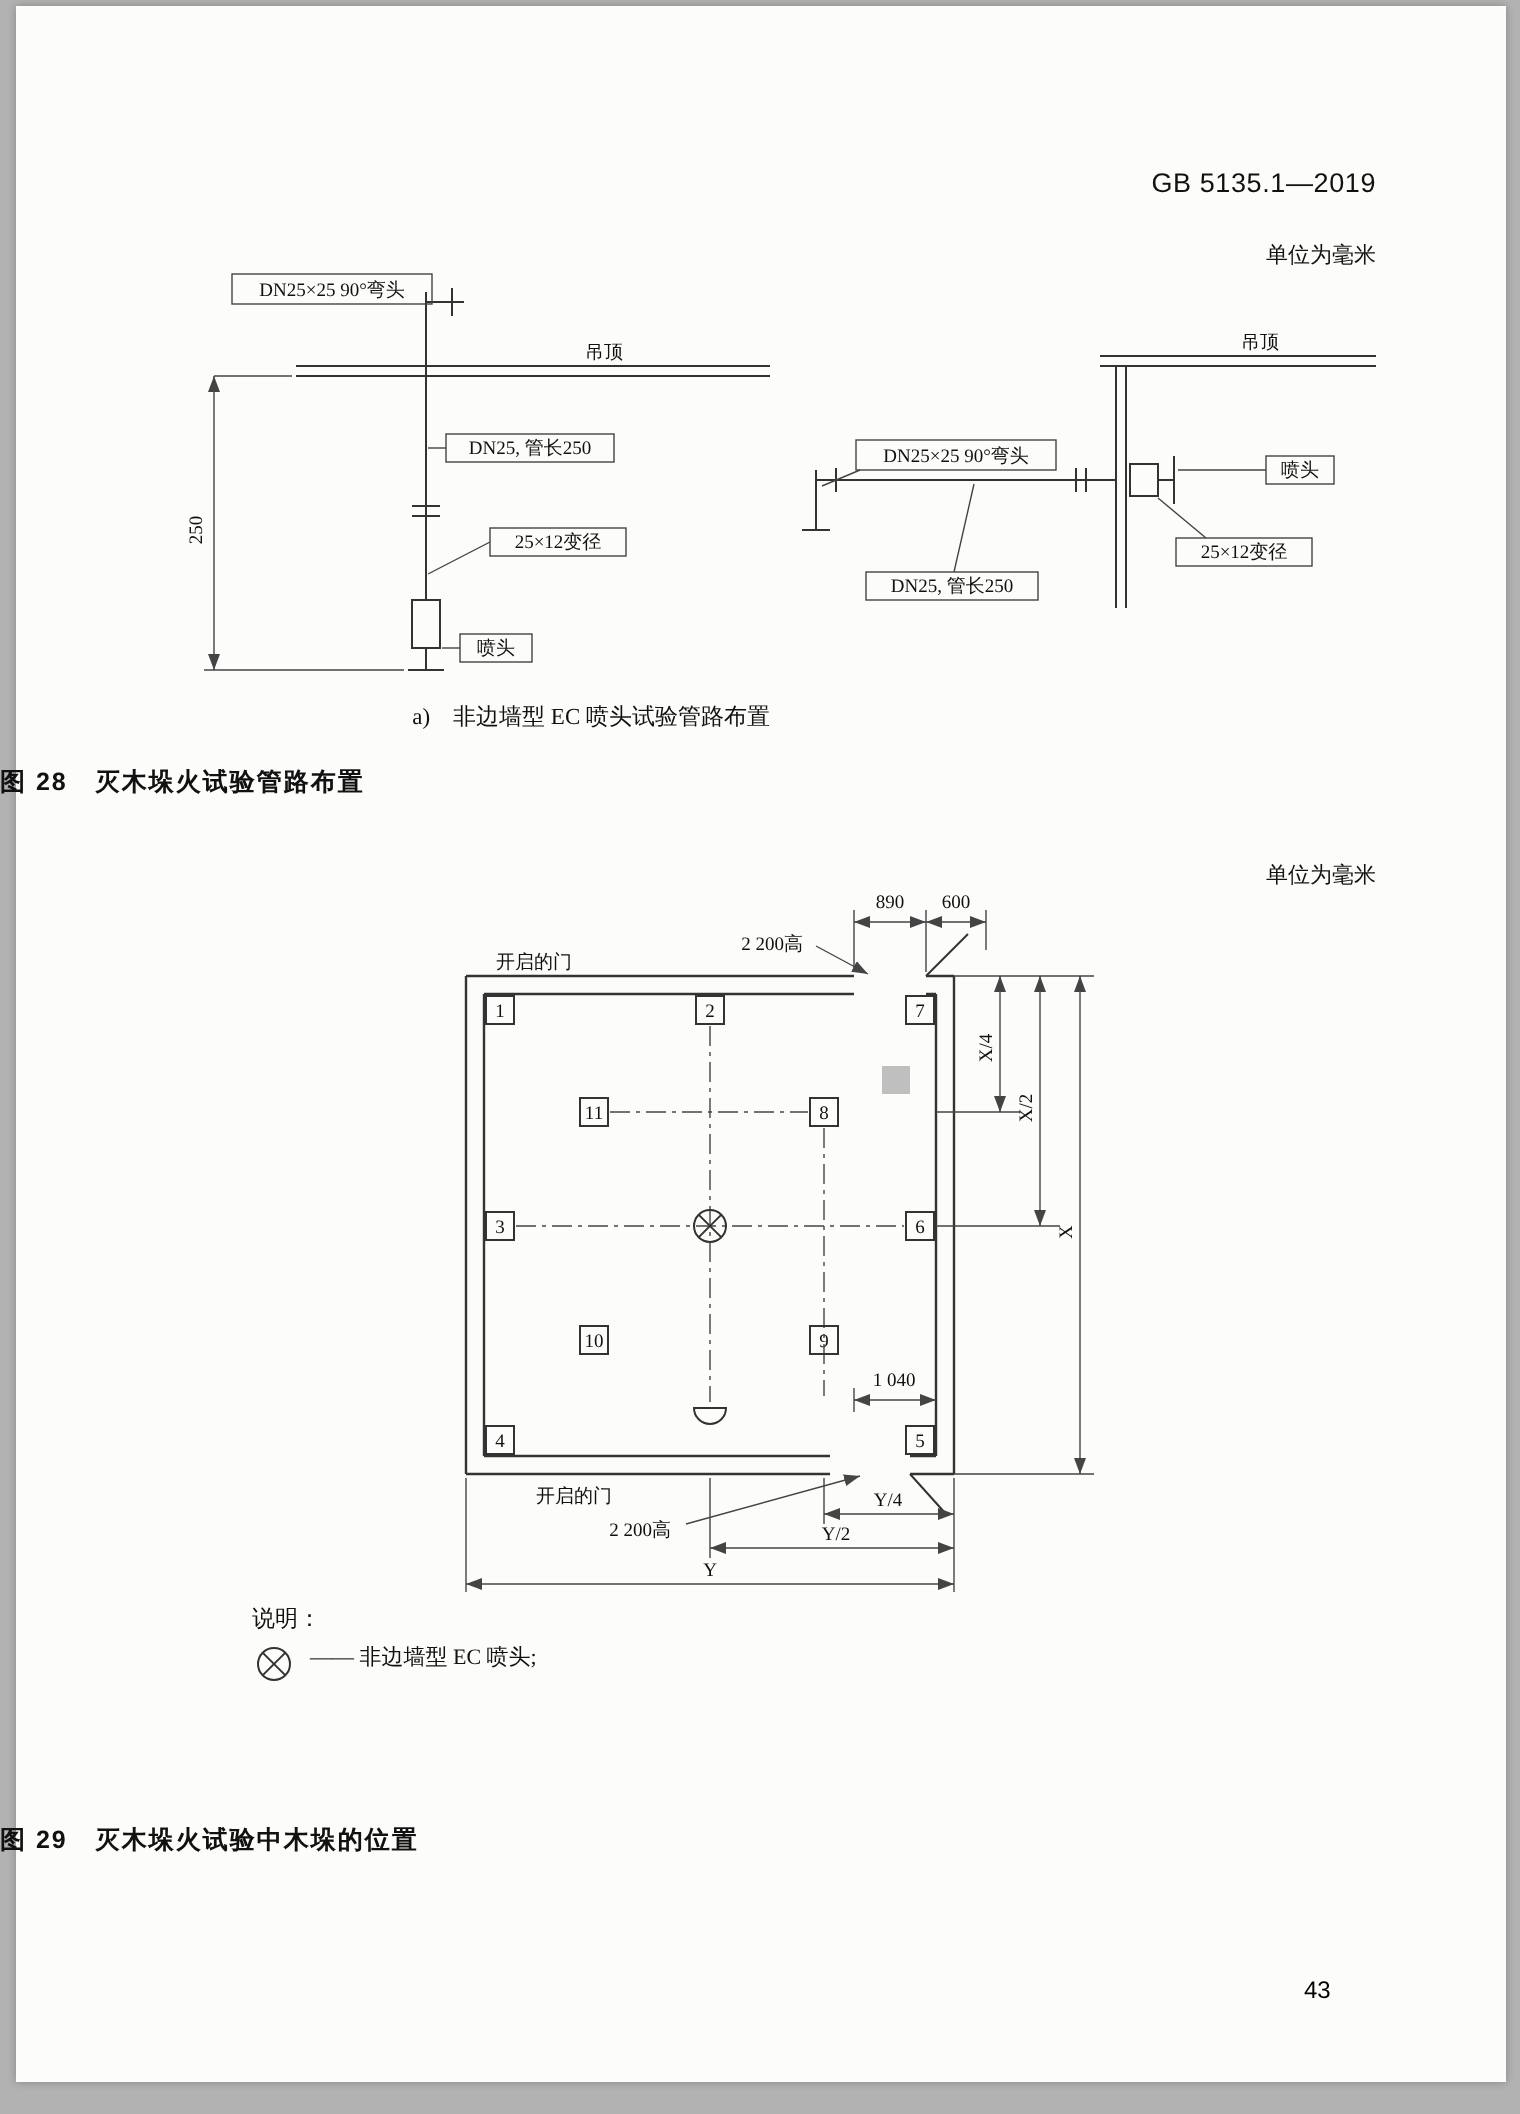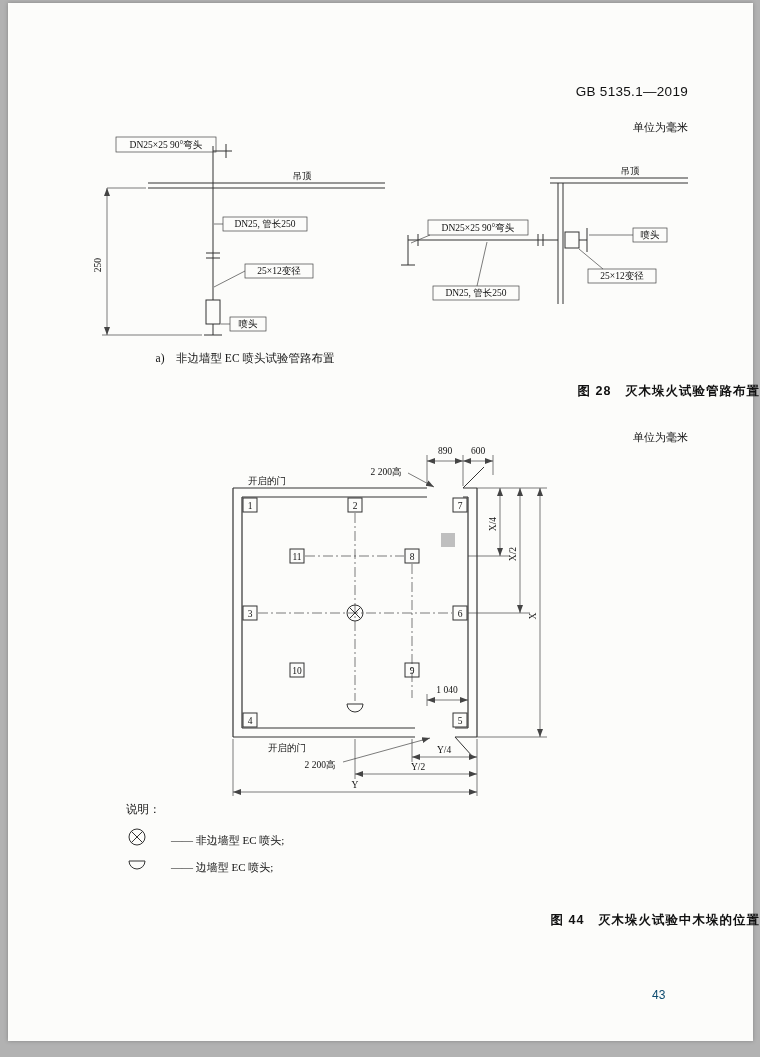--- a/index.html
+++ b/index.html
@@ -3,26 +3,26 @@
 <meta charset="utf-8">
 <style>
   *{margin:0;padding:0;box-sizing:border-box}
   html,body{background:#8f8f8f}
   body{font-family:"Liberation Serif",serif;color:#111}
   .scan{position:relative;width:760px;height:1057px;background:#b2b2b2;overflow:hidden}
   .sheet{position:absolute;left:8px;top:3px;width:745px;height:1038px;background:#fcfcfa;box-shadow:0 0 4px rgba(0,0,0,.25)}
   .abs{position:absolute}
   .std-code{font-family:"Liberation Sans",sans-serif;font-weight:400;font-size:13.5px;letter-spacing:.3px}
   .unit{font-size:11px}
-  .subcap{font-size:11.5px;text-align:center;white-space:nowrap}
-  .figcap{font-family:"Liberation Sans",sans-serif;font-weight:700;font-size:12.5px;text-align:right;letter-spacing:1px}
+  .subcap{font-size:11.5px;text-align:right;white-space:nowrap}
+  .figcap{font-family:"Liberation Sans",sans-serif;font-weight:700;font-size:12.5px;text-align:left;letter-spacing:1px}
   .legend-title{font-size:11.5px;margin-bottom:4px}
-  .legend-row{display:flex;align-items:flex-end;gap:23px;height:27px}
+  .legend-row{display:flex;align-items:flex-start;gap:7px;height:27px}
   .legend-label{font-size:11px;white-space:nowrap}
-  .pagenum{font-family:"Liberation Sans",sans-serif;font-size:12px;color:#0c4a6e}
+  .pagenum{font-family:"Liberation Sans",sans-serif;font-size:12px;color:#000000}
   svg{display:block}
   svg text{font-family:"Liberation Serif",serif;font-size:9.5px;fill:#111;stroke:none}
   .ln{stroke:#333;stroke-width:1;fill:none}
   .ln-thin{stroke:#444;stroke-width:.7;fill:none}
   .chain{stroke:#444;stroke-width:.7;fill:none;stroke-dasharray:10 3 2 3}
   .callout{stroke:#444;stroke-width:.7;fill:none}
 </style>
 </head>
 <body>
 
@@ -256,24 +256,18 @@
   <div class="abs" style="left:126px;top:802px">
     <div class="legend-title">说明：</div>
     <div class="legend-row">
       <svg width="22" height="22">
         <circle cx="11" cy="11" r="8" class="ln"></circle>
         <line x1="5.3" y1="5.3" x2="16.7" y2="16.7" class="ln"></line>
         <line x1="5.3" y1="16.7" x2="16.7" y2="5.3" class="ln"></line>
       </svg>
       <span class="legend-label">—— 非边墙型 EC 喷头;</span>
     </div>
-    <div class="legend-row">
-      <svg width="22" height="22">
-        <path d="M3 8 H19 A8 8 0 0 1 3 8 Z" class="ln"></path>
-      </svg>
-      <span class="legend-label">—— 边墙型 EC 喷头;</span>
-    </div>
   </div>
 
-  <div class="abs figcap" style="top:912px;left:0;width:760px">图 44　灭木垛火试验中木垛的位置</div>
+  <div class="abs figcap" style="top:912px;left:0;width:760px">图 29　灭木垛火试验中木垛的位置</div>
 
   <div class="abs pagenum" style="top:988px;left:652px">43</div>
 </div>
 
 </body></html>

